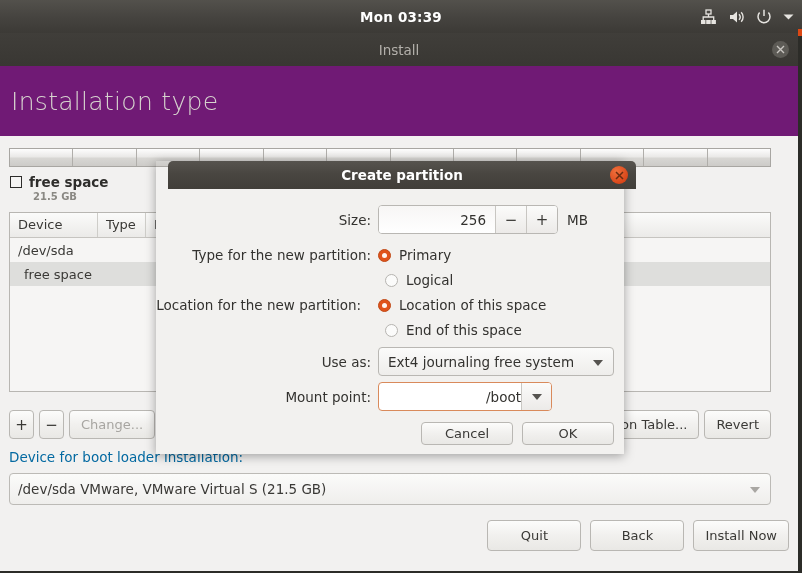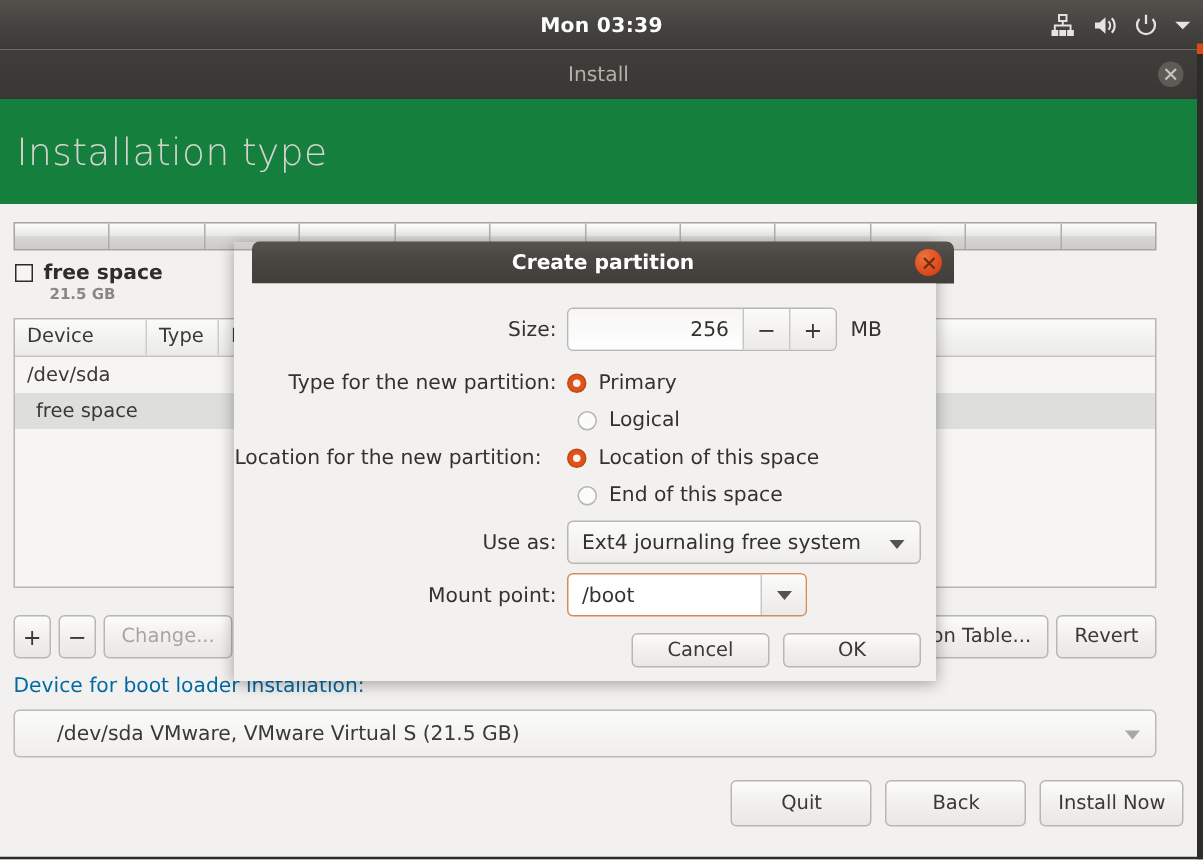--- a/index.html
+++ b/index.html
@@ -53,21 +53,21 @@
     width: 17px; height: 17px; border-radius: 50%;
     background: #5d5b56;
     display: flex; align-items: center; justify-content: center;
   }
   #winbar .wclose svg { display: block; }
 
   
   #heading {
     position: absolute; left: 0; top: 66px;
     width: 798px; height: 70px;
-    background: #15803d;
+    background: #701a75;
     display: flex; align-items: center;
   }
   #heading .htxt {
     color: #d6d3ce; font-size: 25px; font-weight: 300;
     padding-left: 11px; letter-spacing: .3px;
   }
 
   
   #content {
     position: absolute; left: 0; top: 136px;
@@ -149,21 +149,21 @@
     position: absolute; left: 9px; top: 313px;
     font-size: 13.5px; color: #0369a1;
   }
   #bootcombo {
     position: absolute; left: 9px; top: 337px;
     width: 762px; height: 32px;
     background: linear-gradient(to bottom, #fbfbfa, #efeeec);
     border: 1px solid #bcbab6; border-radius: 4px;
     display: flex; align-items: center;
     font-size: 13.5px; color: #3a3936;
-    padding-left: 28px;
+    padding-left: 8px;
   }
   #bootcombo .arr {
     position: absolute; right: 10px; top: 13px;
     width: 0; height: 0;
     border-left: 5px solid transparent; border-right: 5px solid transparent;
     border-top: 6px solid #a9a7a3;
   }
 
   
   #navrow {
@@ -263,25 +263,26 @@
     position: absolute; right: 10px; top: 12px;
     width: 0; height: 0;
     border-left: 5px solid transparent; border-right: 5px solid transparent;
     border-top: 6px solid #55534f;
   }
 
   
   #r-mount { left: 0; top: 193px; width: 468px; }
   #r-mount .flabel { width: 222px; padding-right: 7px; }
   .combo-entry {
-    width: 160px; height: 29px;
+    width: 174px; height: 29px;
     border: 1px solid #d98a5b; border-radius: 4px;
     background: #ffffff;
     display: flex; align-items: center; position: relative;
     overflow: hidden;
+    text-align: right;
   }
   .combo-entry .ctext {
     flex: 1; padding-left: 9px; font-size: 13.5px; color: #33322f;
   }
   .combo-entry .cbtn {
     width: 30px; height: 100%;
     background: linear-gradient(to bottom, #fbfbfa, #eceae8);
     border-left: 1px solid #c9c7c3;
     display: flex; align-items: center; justify-content: center;
   }

